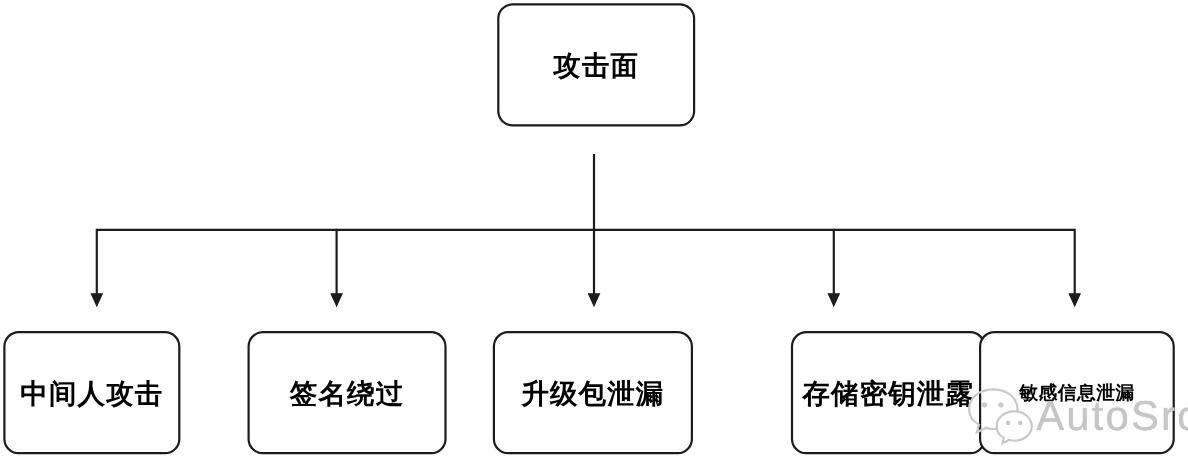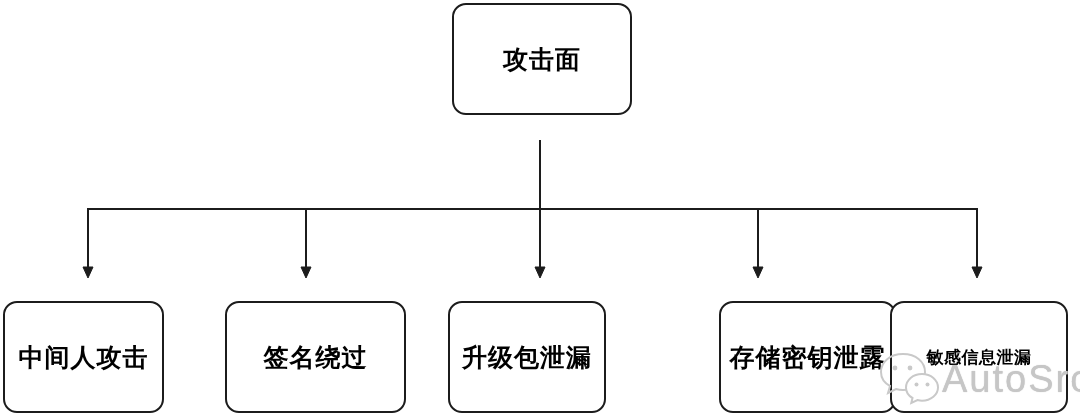--- a/index.html
+++ b/index.html
@@ -44,21 +44,21 @@
   .node .label {
     font-weight: 700;
     font-size: 25px;
     color: #000000;
     letter-spacing: 1px;
     white-space: nowrap;
   }
   .node.root   { left: 452px; top: 3px;   width: 180px; height: 112px; }
   .node.child1 { left: 3px;   top: 301px; width: 161px; height: 112px; }
   .node.child2 { left: 225px; top: 301px; width: 181px; height: 112px; }
-  .node.child3 { left: 448px; top: 301px; width: 158px; height: 112px; }
+  .node.child3 { left: 448px; top: 301px; width: 182px; height: 112px; }
   .node.child4 { left: 671px; top: 301px; width: 177px; height: 112px; margin-left: 48px; }
   .node.child5 { left: 890px; top: 301px; width: 178px; height: 112px; }
   .node.child5 .label { font-size: 17px; letter-spacing: 0.5px; }
   .watermark {
     position: absolute;
     left: 878px;
     top: 350px;
     display: flex;
     align-items: center;
     pointer-events: none;

